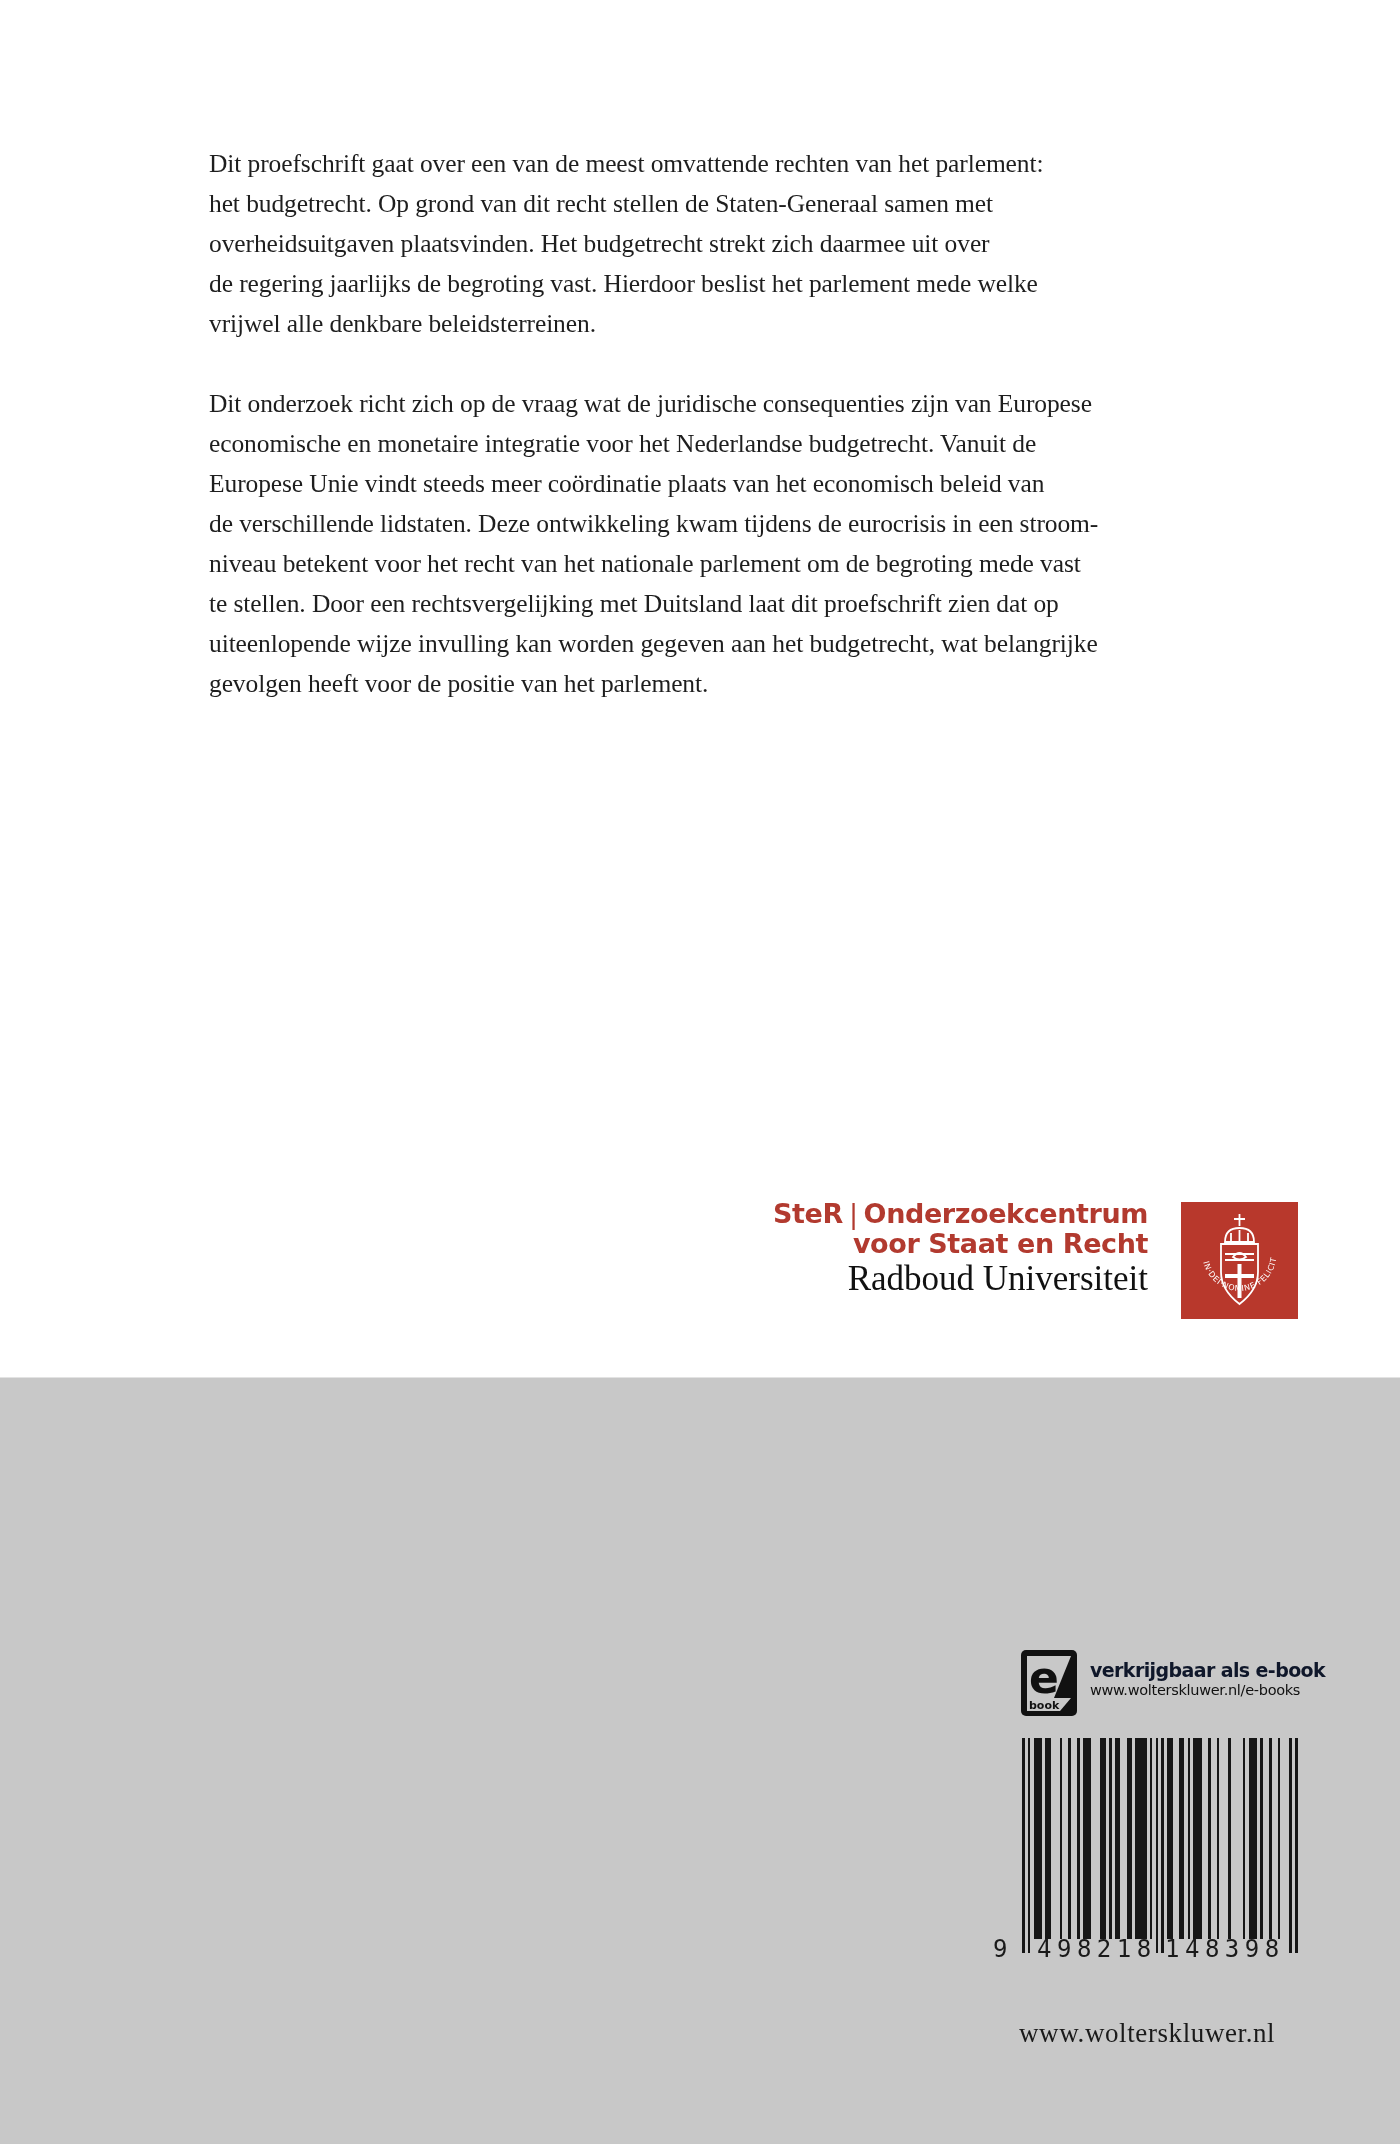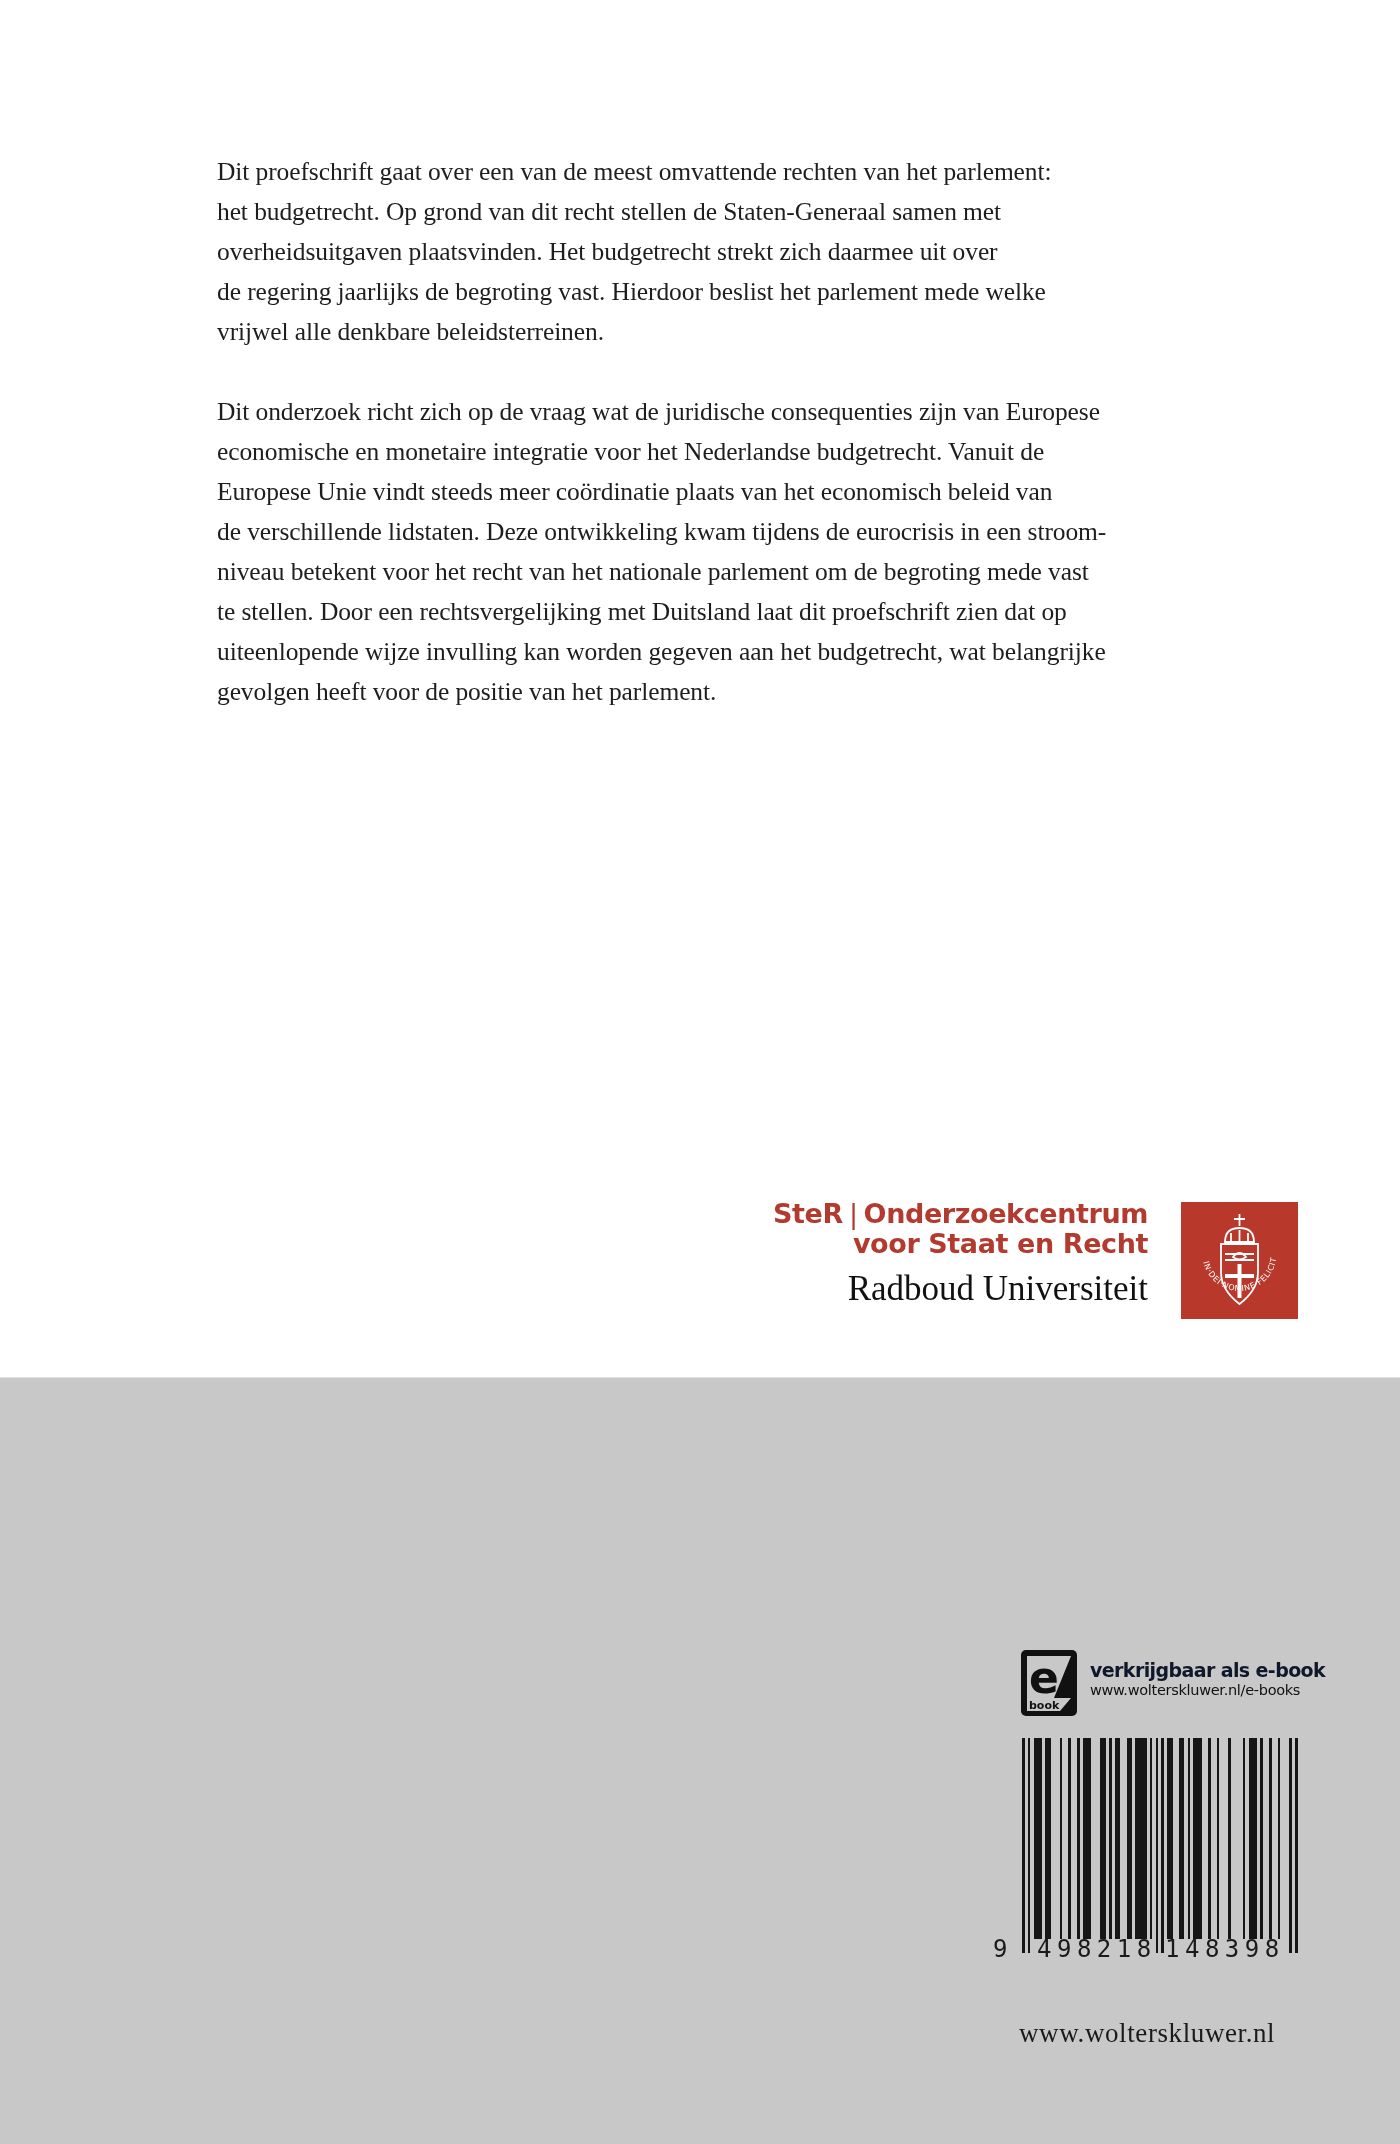--- a/index.html
+++ b/index.html
@@ -10,36 +10,36 @@
   }
   .top { position: absolute; left: 0; top: 0; width: 1400px; height: 1377px; background: #fff; }
   .bottom { position: absolute; left: 0; top: 1377px; width: 1400px; height: 767px; background: #c8c8c8; border-top: 1px solid #e3e3e3; }
 
   .blurb {
     position: absolute; left: 205px; top: 140px; width: 1060px;
     font-family: "Liberation Serif", "DejaVu Serif", serif;
     font-size: 25.5px; line-height: 40px; color: #1e1e1e;
     letter-spacing: -0.1px;
   }
-  .blurb p { margin: 12px; }
+  .blurb p { margin: 4px; }
   .blurb p + p { margin-top: 40px; }
   .line { display: block; white-space: nowrap; }
 
   .ster {
     position: absolute; right: 252px; top: 1199px; text-align: right;
   }
   .ster .red {
     font-family: "DejaVu Sans", "Liberation Sans", sans-serif; font-weight: bold;
     color: #b23a2f; font-size: 27px; line-height: 30px; letter-spacing: -0.4px;
     white-space: nowrap;
   }
   .ster .sep { font-weight: normal; margin: 0 6px; }
   .ster .rad {
     font-family: "Liberation Serif", "DejaVu Serif", serif; color: #111;
-    font-size: 35px; line-height: 38px; margin-top: 11px; white-space: nowrap; text-align: right;
+    font-size: 35px; line-height: 38px; margin-top: 1px; white-space: nowrap; text-align: right;
   }
   .seal {
     position: absolute; left: 1181px; top: 1202px; width: 117px; height: 117px;
     background: #b8382c;
   }
   .seal svg { display: block; }
 
   .ebook { position: absolute; left: 1020px; top: 1649px; height: 70px; }
   .ebook-icon {
     position: absolute; left: 0; top: 0; width: 58px; height: 68px;

